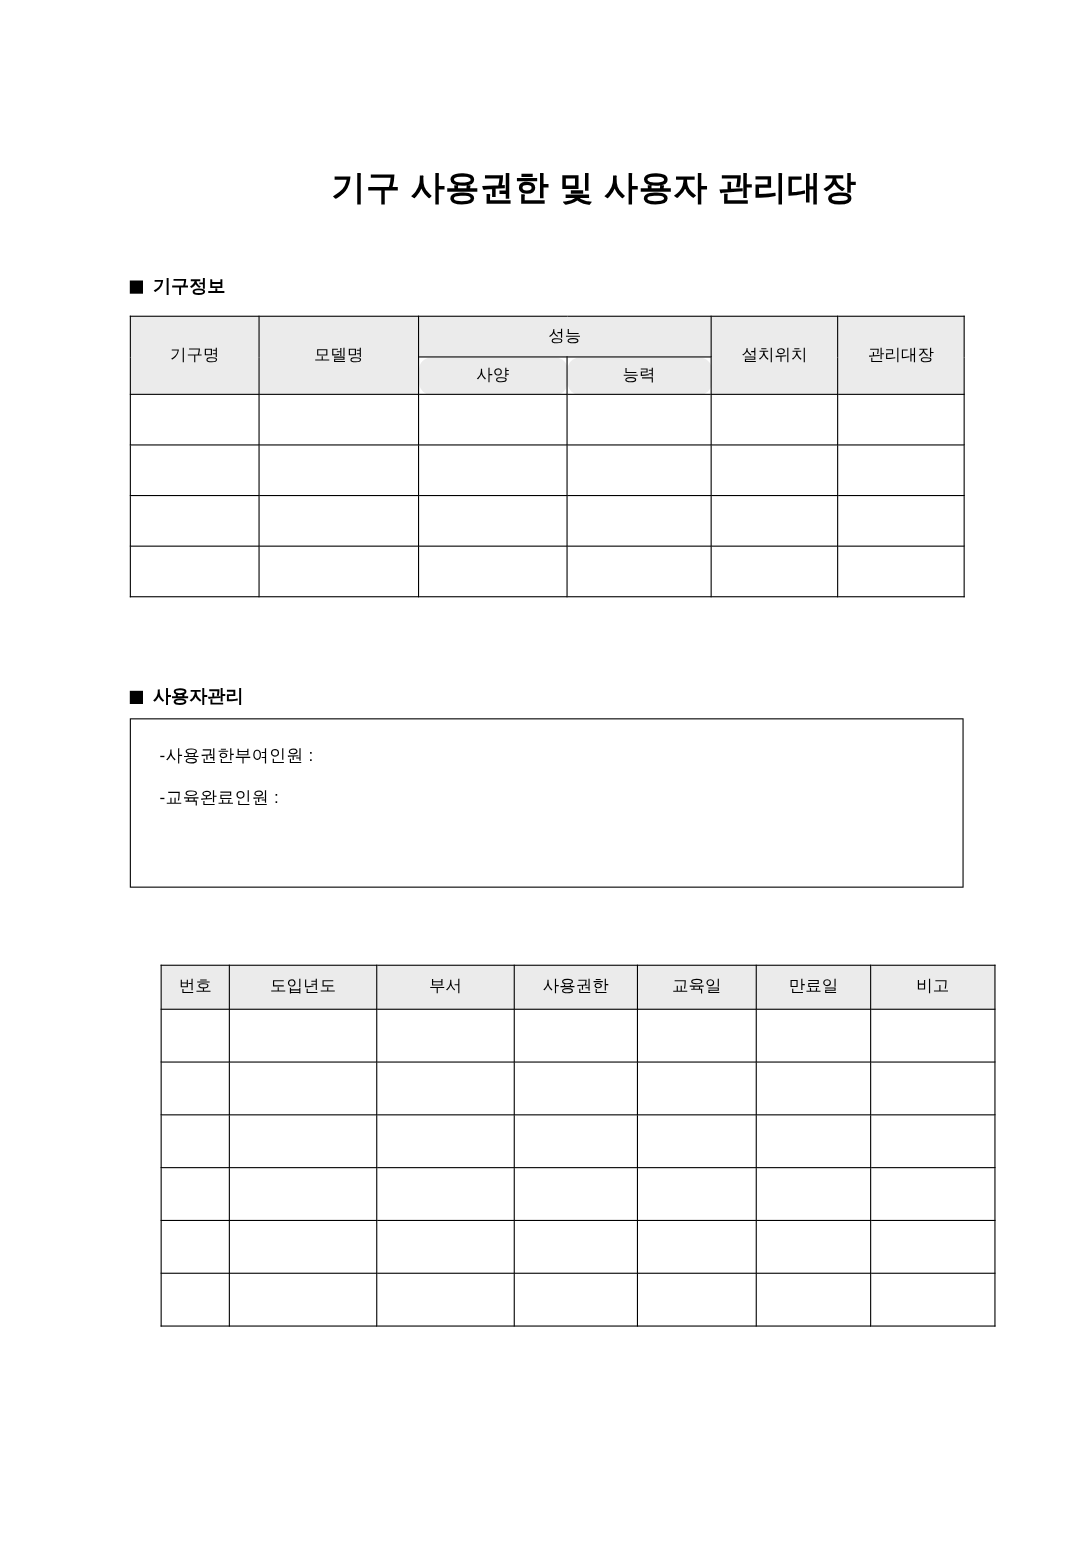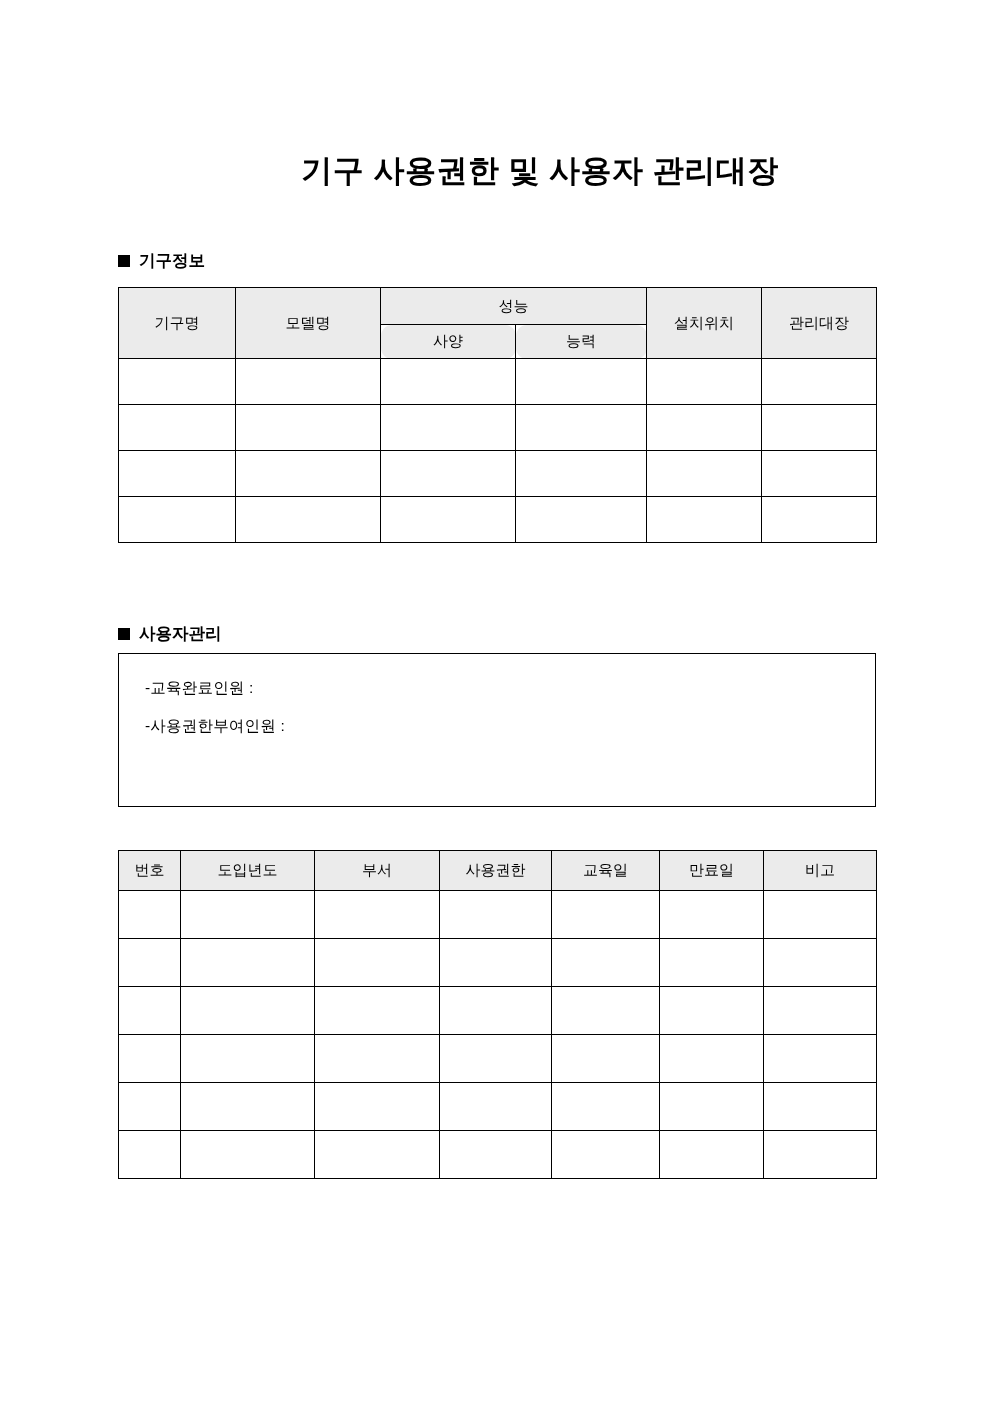--- a/index.html
+++ b/index.html
@@ -112,22 +112,23 @@
   #user-note-box .note-line {
     font-size: 15.5px;
     line-height: 1.0;
     margin-bottom: 22px;
     white-space: pre;
     letter-spacing: 0.2px;
   }
 
   
   #roster-table {
-    top: 850px;
+    top: 877px;
     width: 758px;
+    margin-left: 28px;
   }
   #roster-table th { height: 39px; }
   #roster-table td.body-cell { height: 47px; }
 </style>
 </head>
 <body>
 
 <div class="page">
 
   <h1 class="doc-title">기구 사용권한 및 사용자 관리대장</h1>
@@ -194,22 +195,22 @@
         </tr>
       </tbody>
   </table>
 
   <div class="section-head" id="section-users">
     <span class="bullet"></span>
     <span>사용자관리</span>
   </div>
 
   <div id="user-note-box">
+      <div class="note-line">-사용권한부여인원 :</div>
       <div class="note-line">-교육완료인원 :</div>
-      <div class="note-line">-사용권한부여인원 :</div>
     </div>
 
   <table class="form-table" id="roster-table">
     <colgroup>
       <col style="width:62px">
       <col style="width:134px">
       <col style="width:125px">
       <col style="width:112px">
       <col style="width:108px">
       <col style="width:104px">

